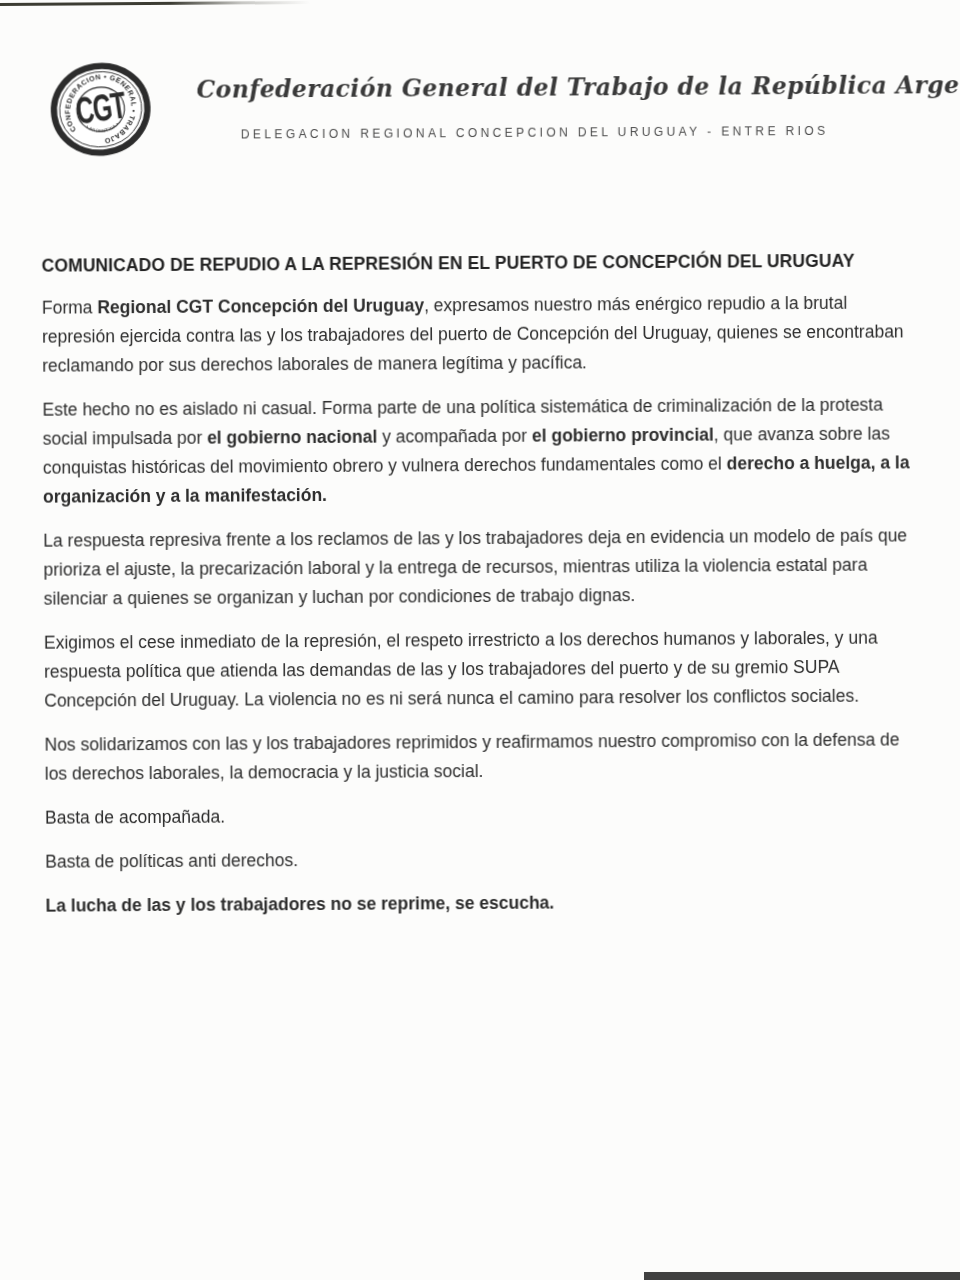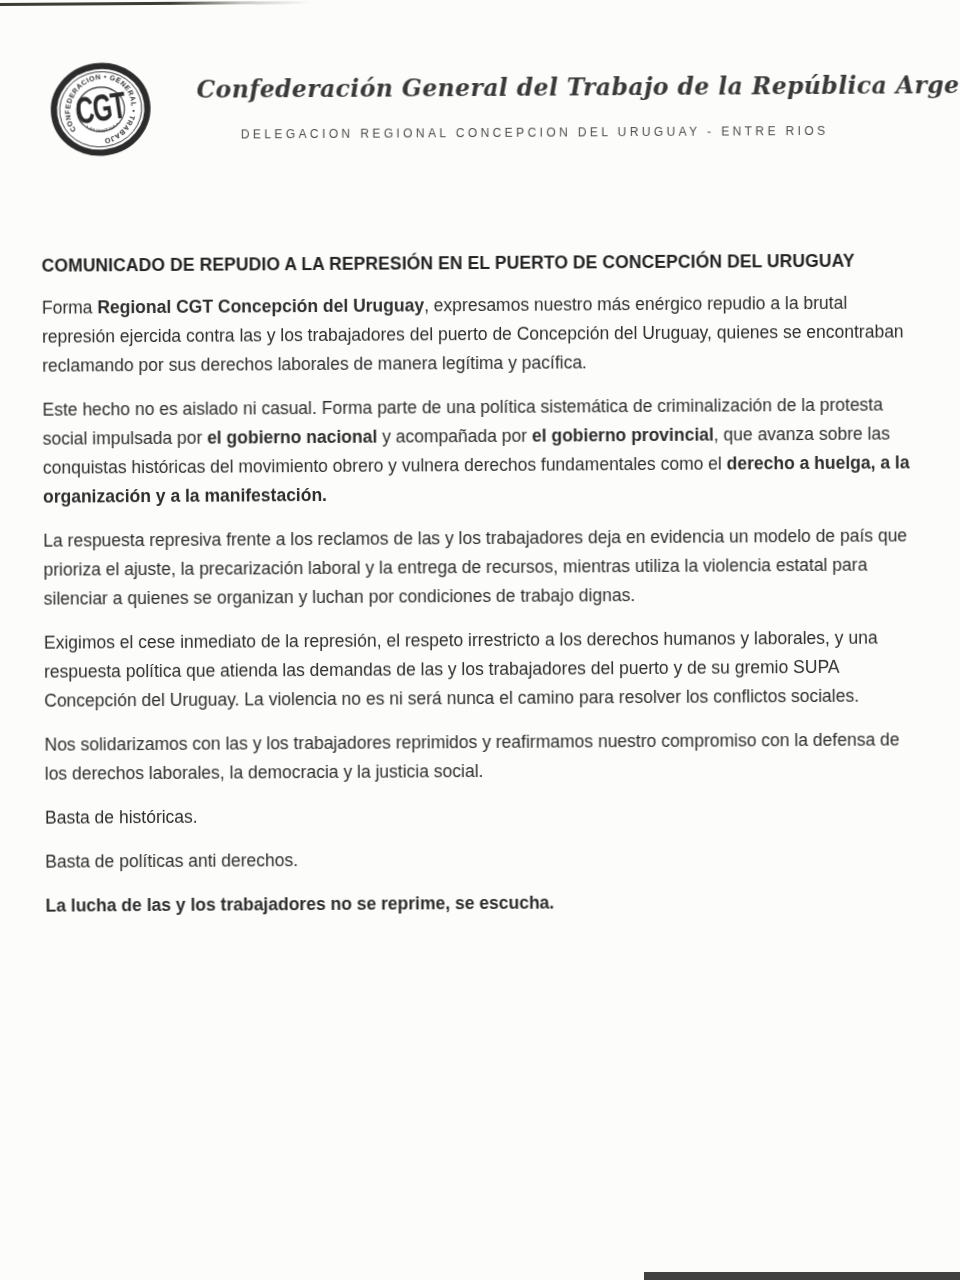--- a/index.html
+++ b/index.html
@@ -108,21 +108,21 @@
     <div class="delegation">DELEGACION REGIONAL CONCEPCION DEL URUGUAY - ENTRE RIOS</div>
 
     <main class="doc">
       <h1>COMUNICADO DE REPUDIO A LA REPRESIÓN EN EL PUERTO DE CONCEPCIÓN DEL URUGUAY</h1>
       <div id="paragraphs">
           <p class="para"><span>Forma </span><b>Regional CGT Concepción del Uruguay</b><span>, expresamos nuestro más enérgico repudio a la brutal represión ejercida contra las y los trabajadores del puerto de Concepción del Uruguay, quienes se encontraban reclamando por sus derechos laborales de manera legítima y pacífica.</span></p>
           <p class="para"><span>Este hecho no es aislado ni casual. Forma parte de una política sistemática de criminalización de la protesta social impulsada por </span><b>el gobierno nacional</b><span> y acompañada por </span><b>el gobierno provincial</b><span>, que avanza sobre las conquistas históricas del movimiento obrero y vulnera derechos fundamentales como el </span><b>derecho a huelga, a la organización y a la manifestación.</b></p>
           <p class="para"><span>La respuesta represiva frente a los reclamos de las y los trabajadores deja en evidencia un modelo de país que prioriza el ajuste, la precarización laboral y la entrega de recursos, mientras utiliza la violencia estatal para silenciar a quienes se organizan y luchan por condiciones de trabajo dignas.</span></p>
           <p class="para"><span>Exigimos el cese inmediato de la represión, el respeto irrestricto a los derechos humanos y laborales, y una respuesta política que atienda las demandas de las y los trabajadores del puerto y de su gremio SUPA Concepción del Uruguay. La violencia no es ni será nunca el camino para resolver los conflictos sociales.</span></p>
           <p class="para"><span>Nos solidarizamos con las y los trabajadores reprimidos y reafirmamos nuestro compromiso con la defensa de los derechos laborales, la democracia y la justicia social.</span></p>
-          <p class="para"><span>Basta de históricas.</span></p>
+          <p class="para"><span>Basta de acompañada.</span></p>
           <p class="para"><span>Basta de políticas anti derechos.</span></p>
           <p class="para"><b>La lucha de las y los trabajadores no se reprime, se escucha.</b></p>
         </div>
     </main>
 
   </div>
 
   <div class="watermark" style="background: #404040; color: rgb(250, 250, 250); margin-top: 44px;">
     <span>Scanned by</span>
     <span class="brand">TapScanner</span>

